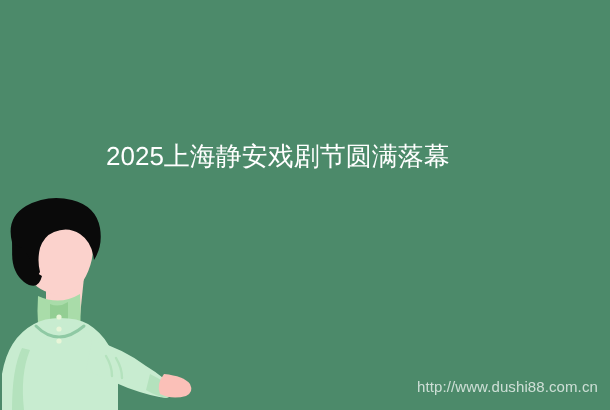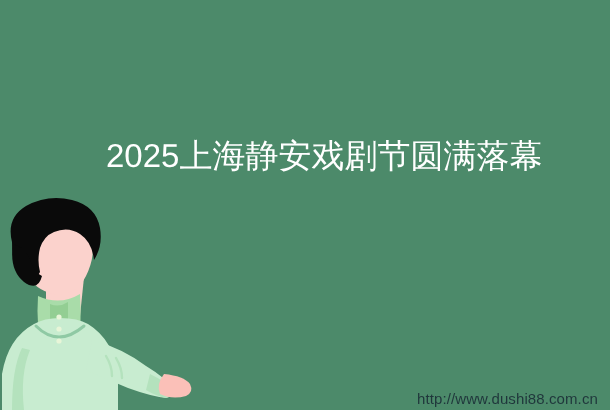--- a/index.html
+++ b/index.html
@@ -17,44 +17,43 @@
     font-family: "Liberation Sans", "DejaVu Sans", sans-serif;
   }
 
   
   .headline {
     position: absolute;
     left: 106px;
     top: 134px;
     width: 500px;
     color: #ffffff;
-    font-size: 33px;
+    font-size: 26px;
     line-height: 44px;
     letter-spacing: 0px;
     white-space: nowrap;
     font-weight: 400;
     text-rendering: geometricPrecision;
   }
   .headline .line {
     display: block;
     white-space: nowrap;
   }
 
   
   .watermark {
     position: absolute;
     left: 417px;
     top: 378px;
-    color: #0f172a;
+    color: #ffffff;
     opacity: 0.72;
     font-size: 15px;
     line-height: 18px;
     letter-spacing: 0.1px;
     white-space: nowrap;
-    margin-top: 12px;
   }
 
   
   .illustration {
     position: absolute;
     left: 0px;
     top: 198px;
     width: 200px;
     height: 212px;
   }

